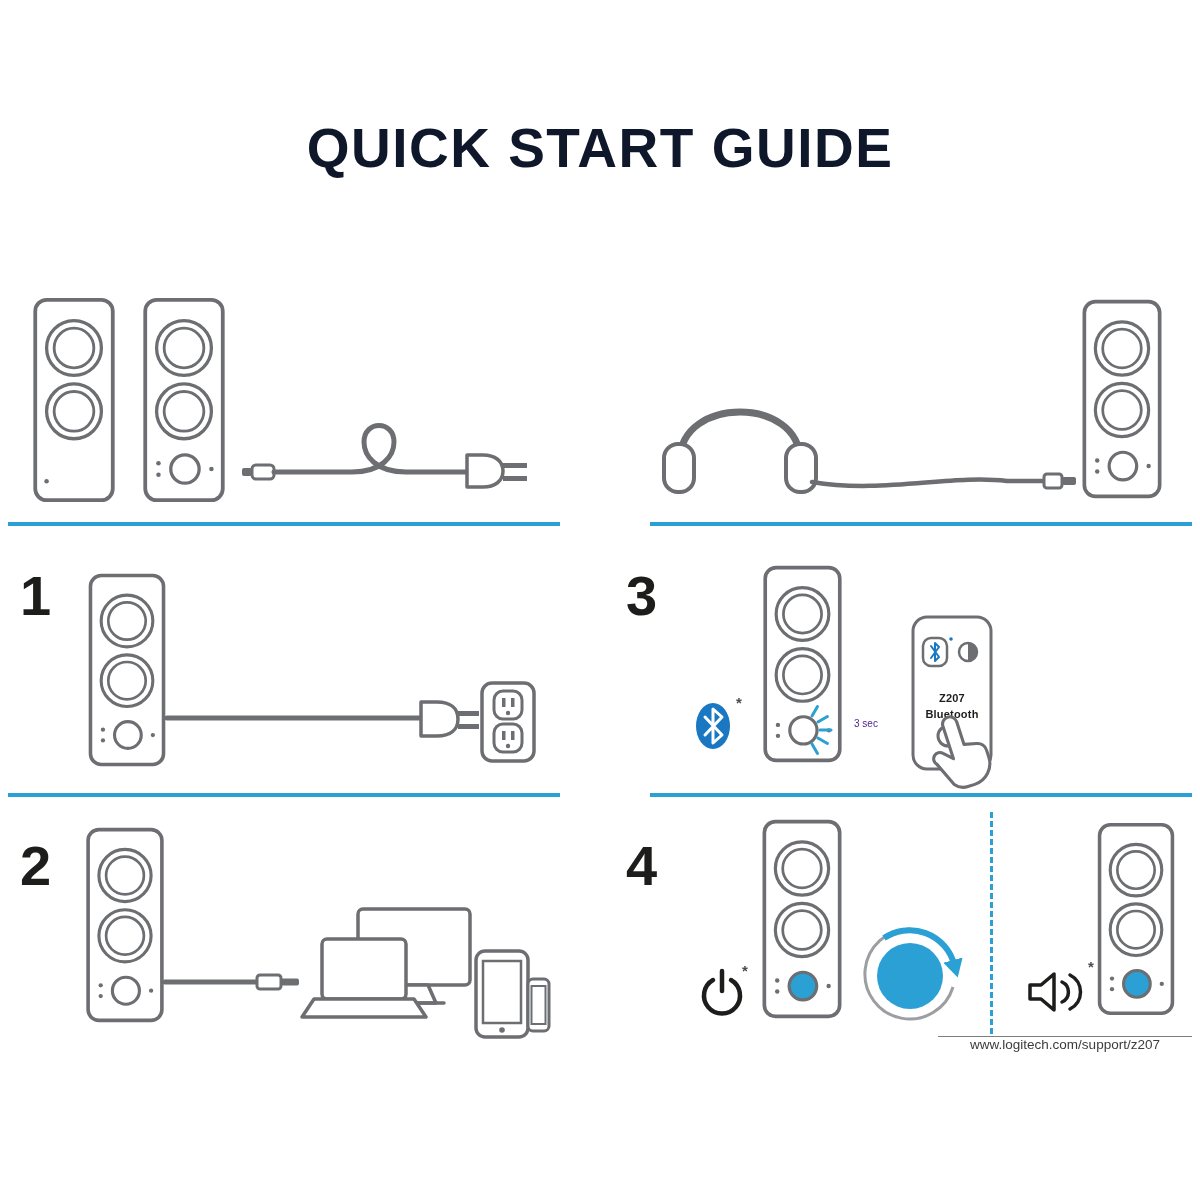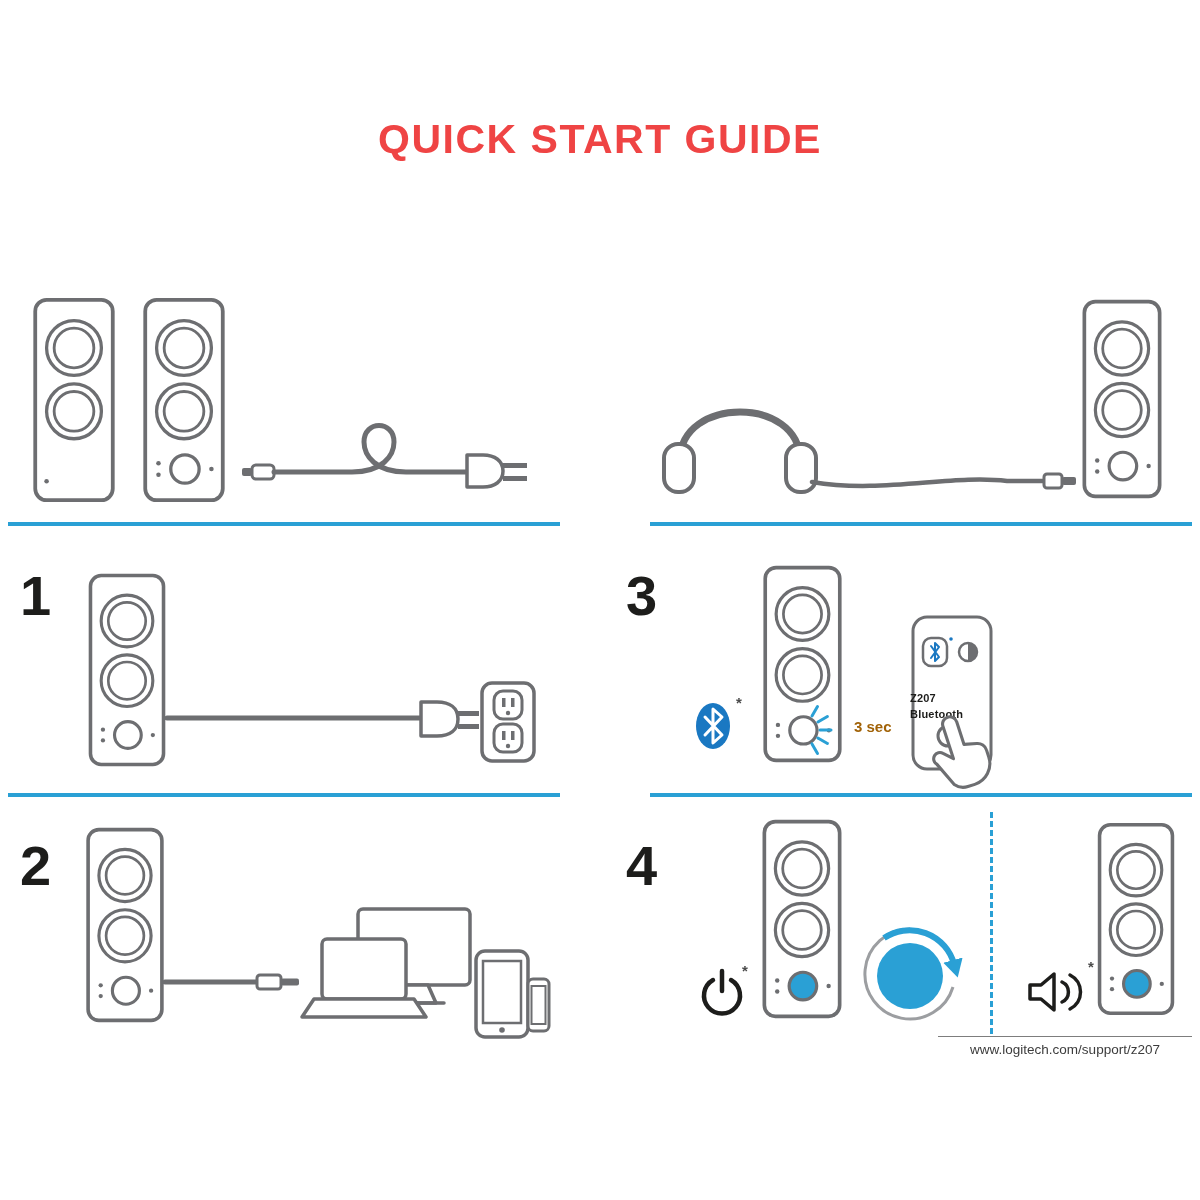--- a/index.html
+++ b/index.html
@@ -2,30 +2,30 @@
 <html><head>
 <meta charset="utf-8">
 <style>
   *{margin:0;padding:0;box-sizing:border-box}
   html,body{background:#fff}
   body{width:1200px;height:1200px;position:relative;overflow:hidden;
        font-family:"Liberation Sans",sans-serif;color:#1d1d1b}
   .abs{position:absolute}
   svg.abs{overflow:visible}
   .title{position:absolute;left:0;right:0;top:116px;text-align:center;
-         font-size:41px;font-weight:bold;letter-spacing:1.5px;color:#ef4444}
+         font-size:55px;font-weight:bold;letter-spacing:1.5px;color:#0f172a}
   .divider{position:absolute;height:4px;background:#2aa0d5}
   .stepnum{position:absolute;font-size:56px;font-weight:bold;line-height:1;color:#1d1d1b}
   .marker{position:absolute;font-size:15px;font-weight:bold;color:#4a4a4a}
-  .holdlabel{position:absolute;font-size:15px;font-weight:bold;color:#a16207;white-space:nowrap}
-  .paneltext{position:absolute;width:84px;text-align:left;font-size:11px;
+  .holdlabel{position:absolute;font-size:10px;font-weight:normal;color:#4c1d95;white-space:nowrap}
+  .paneltext{position:absolute;width:84px;text-align:center;font-size:11px;
              font-weight:bold;color:#1d1d1b;letter-spacing:.2px}
   .dashline{position:absolute;border-left:3px dashed #2aa0d5}
   .footer{position:absolute;border-top:1.5px solid #7d7d7d;text-align:center;
-          font-size:13.5px;color:#3c3c3c;padding-top:5px}
+          font-size:13.5px;color:#3c3c3c;}
 </style>
 </head>
 <body>
 
 <svg width="0" height="0" style="position:absolute" aria-hidden="true">
   <defs>
     <symbol id="spk-main" viewBox="0 0 90 220">
       <rect x="4" y="4" width="82" height="212" rx="12" fill="#fff" stroke="#6d6e71" stroke-width="4"></rect>
       <circle cx="45" cy="55" r="29" fill="none" stroke="#6d6e71" stroke-width="3.5"></circle>
       <circle cx="45" cy="55" r="21" fill="none" stroke="#6d6e71" stroke-width="3"></circle>

